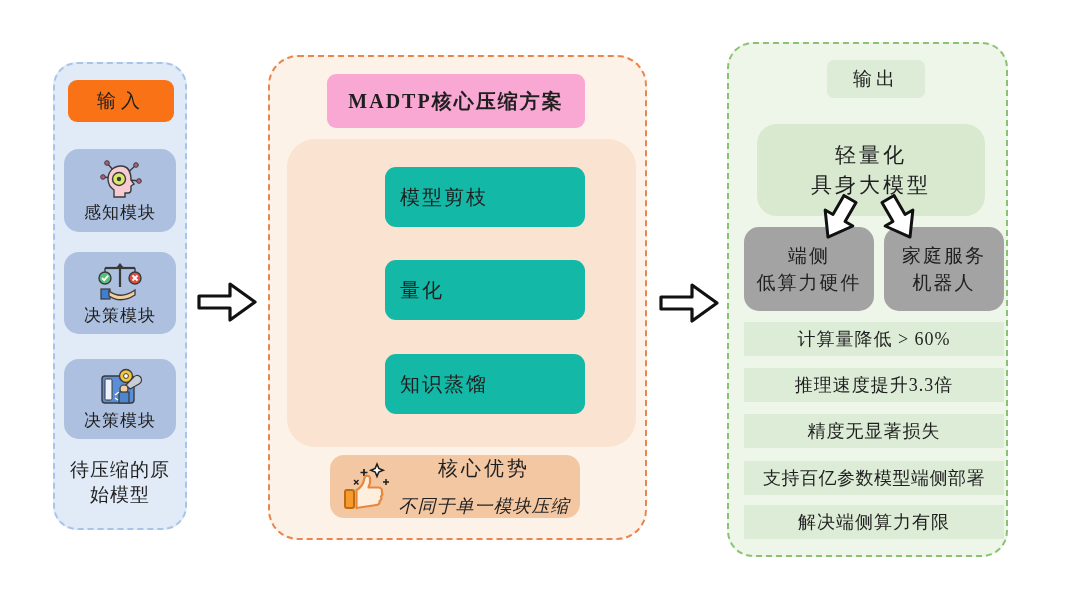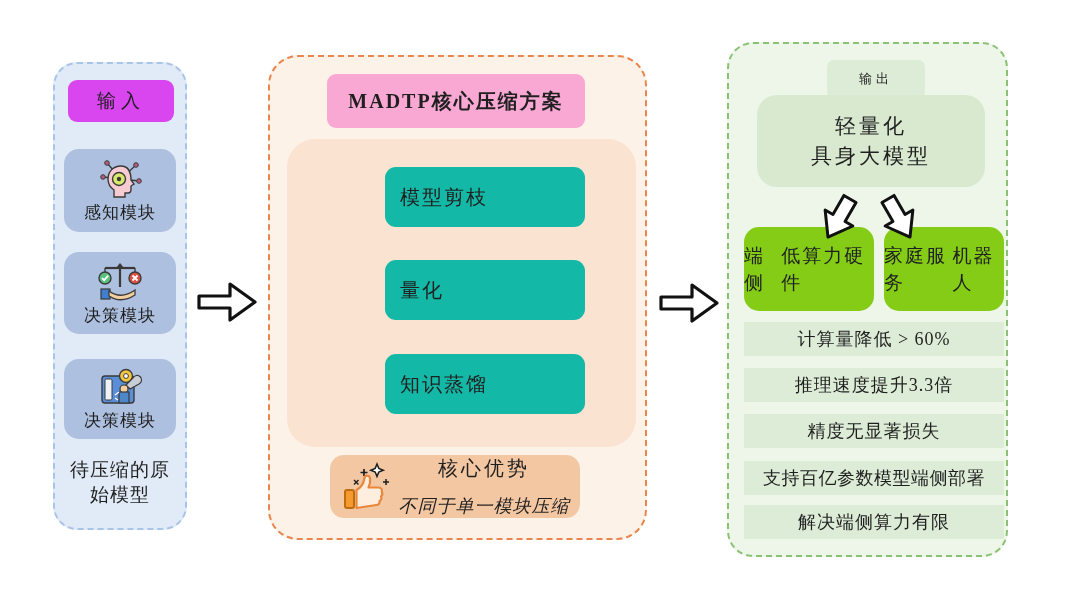--- a/index.html
+++ b/index.html
@@ -8,21 +8,21 @@
     font-family:"Liberation Serif","DejaVu Serif",serif;color:#1f1f1f;
   }
   .panel{position:absolute;box-sizing:border-box;}
   
   #panel-input{
     left:53px;top:62px;width:134px;height:468px;border-radius:24px;
     background:#e1eaf7;border:2px dashed #a9c4e9;
   }
   .in-header{
     position:absolute;left:13px;top:16px;width:106px;height:42px;border-radius:9px;
-    background:#d946ef;display:flex;align-items:center;justify-content:center;
+    background:#f97316;display:flex;align-items:center;justify-content:center;
     font-size:19px;letter-spacing:5px;
   }
   .module{
     position:absolute;left:9px;width:112px;border-radius:15px;background:#adc0df;
     display:flex;flex-direction:column;align-items:center;justify-content:center;gap:2px;margin-top:7px;
   }
   .module .mod-label{font-size:17px;letter-spacing:1px;}
   #mod-perception{top:78px;height:83px;}
   #mod-decision{top:181px;height:82px;}
   #mod-execution{top:288px;height:80px;}
@@ -60,33 +60,33 @@
   .adv-line1{font-size:20px;letter-spacing:3px;}
   .adv-line2{font-size:18px;letter-spacing:1px;margin-top:12px;font-style:italic;}
   
   #panel-output{
     left:727px;top:42px;width:281px;height:515px;border-radius:26px;
     background:#eef5e9;border:2px dashed #8ac274;
   }
   .out-header{
     position:absolute;left:98px;top:16px;width:98px;height:38px;border-radius:7px;
     background:#ddecd6;display:flex;align-items:center;justify-content:center;
-    font-size:13px;letter-spacing:4px;
+    font-size:19px;letter-spacing:4px;
   }
   .out-model{
-    position:absolute;left:28px;top:51px;width:228px;height:92px;border-radius:20px;
+    position:absolute;left:28px;top:80px;width:228px;height:92px;border-radius:20px;
     background:#d8e9d0;display:flex;flex-direction:column;align-items:center;justify-content:center;
     font-size:21px;line-height:30px;letter-spacing:3px;
   }
   .split-arrow{position:absolute;z-index:3;}
   #split-left{left:92px;top:150px;transform:rotate(30deg);}
   #split-right{left:152px;top:150px;transform:rotate(-30deg);}
   .target{
-    position:absolute;top:183px;height:84px;border-radius:15px;background:#84cc16;
-    display:flex;flex-direction:row;align-items:center;justify-content:center;
+    position:absolute;top:183px;height:84px;border-radius:15px;background:#a3a3a3;
+    display:flex;flex-direction:column;align-items:center;justify-content:center;
     font-size:19px;line-height:27px;letter-spacing:2px;
   }
   #target-1{left:15px;width:130px;}
   #target-2{left:155px;width:120px;}
   .metric{
     position:absolute;left:15px;width:260px;height:34px;border-radius:0;background:#ddecd6;
     display:flex;align-items:center;justify-content:center;font-size:18px;letter-spacing:1px;
     white-space:nowrap;
   }
   #metric-0{top:278px;}

